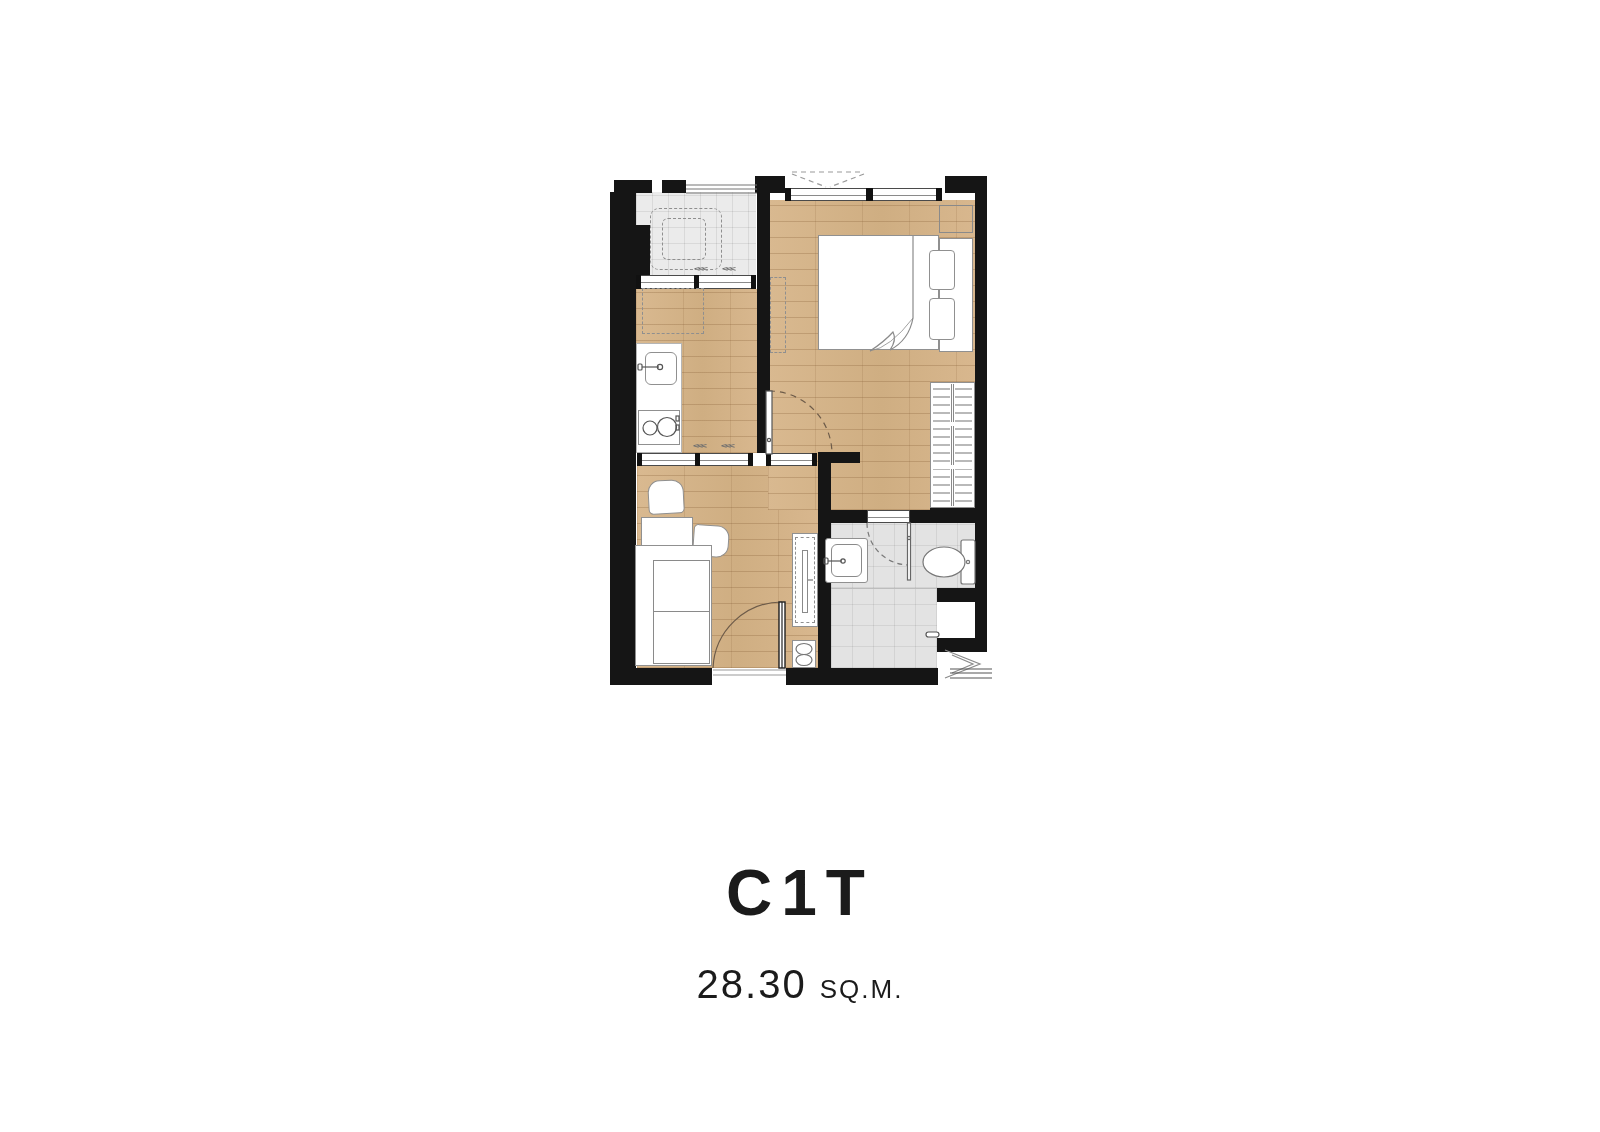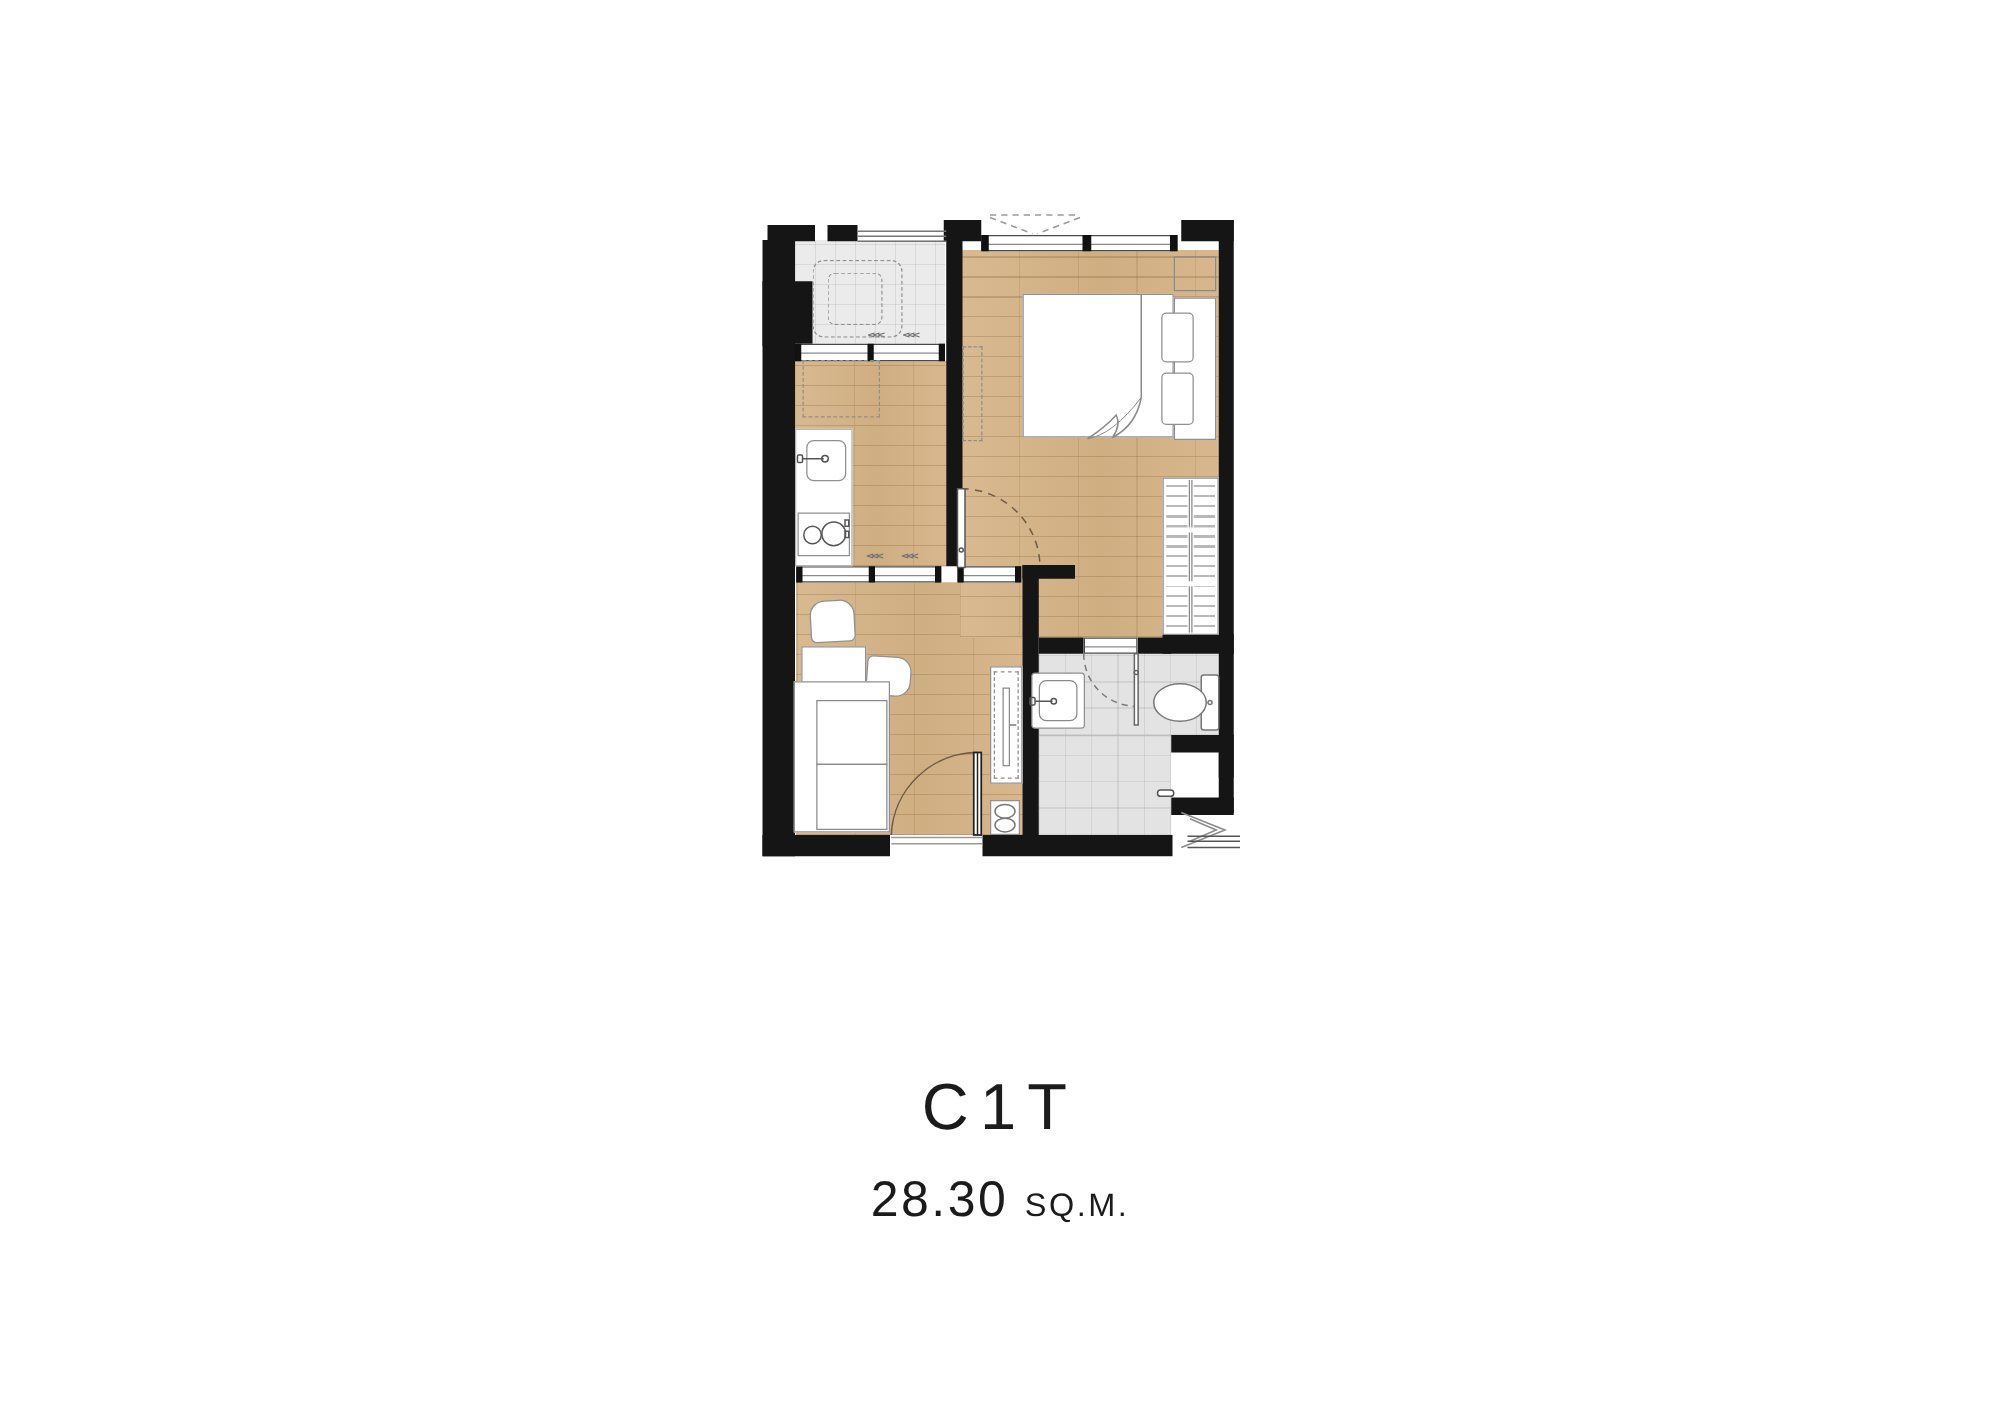--- a/index.html
+++ b/index.html
@@ -28,22 +28,22 @@
   
   .furn{background:#fff;border:1px solid #909090;}
   .outl{background:transparent;border:1px solid #8a8a8a;}
   .dash{border:1.5px dashed #8f8f8f;background:transparent;}
   .chev{color:#6f6f6f;font-size:10px;font-weight:bold;letter-spacing:-2px;
         font-family:"DejaVu Sans Mono",monospace;transform:scaleY(.75);line-height:8px;}
   .hang{background-image:repeating-linear-gradient(0deg,#fff 0 2px,#b9b9b9 2px 4px,#fff 4px 8px);}
   svg.ovl{position:absolute;left:0;top:0;overflow:visible;pointer-events:none;}
   
   .caption{position:absolute;left:0;width:1600px;text-align:center;color:#1b1b1b;}
-  .unit-name{font-size:52px;letter-spacing:9px;font-weight:400;}
-  .area-line{margin-top:22px;font-size:40px;letter-spacing:2px;}
+  .unit-name{font-size:64px;letter-spacing:9px;font-weight:700;}
+  .area-line{margin-top:32px;font-size:40px;letter-spacing:2px;}
   .area-unit{font-size:26px;letter-spacing:2px;}
 </style>
 </head>
 <body>
 
 <div class="canvas">
 
   <div class="plan">
 
     <div class="tile" style="left:36px;top:22px;width:120px;height:84px"></div>

